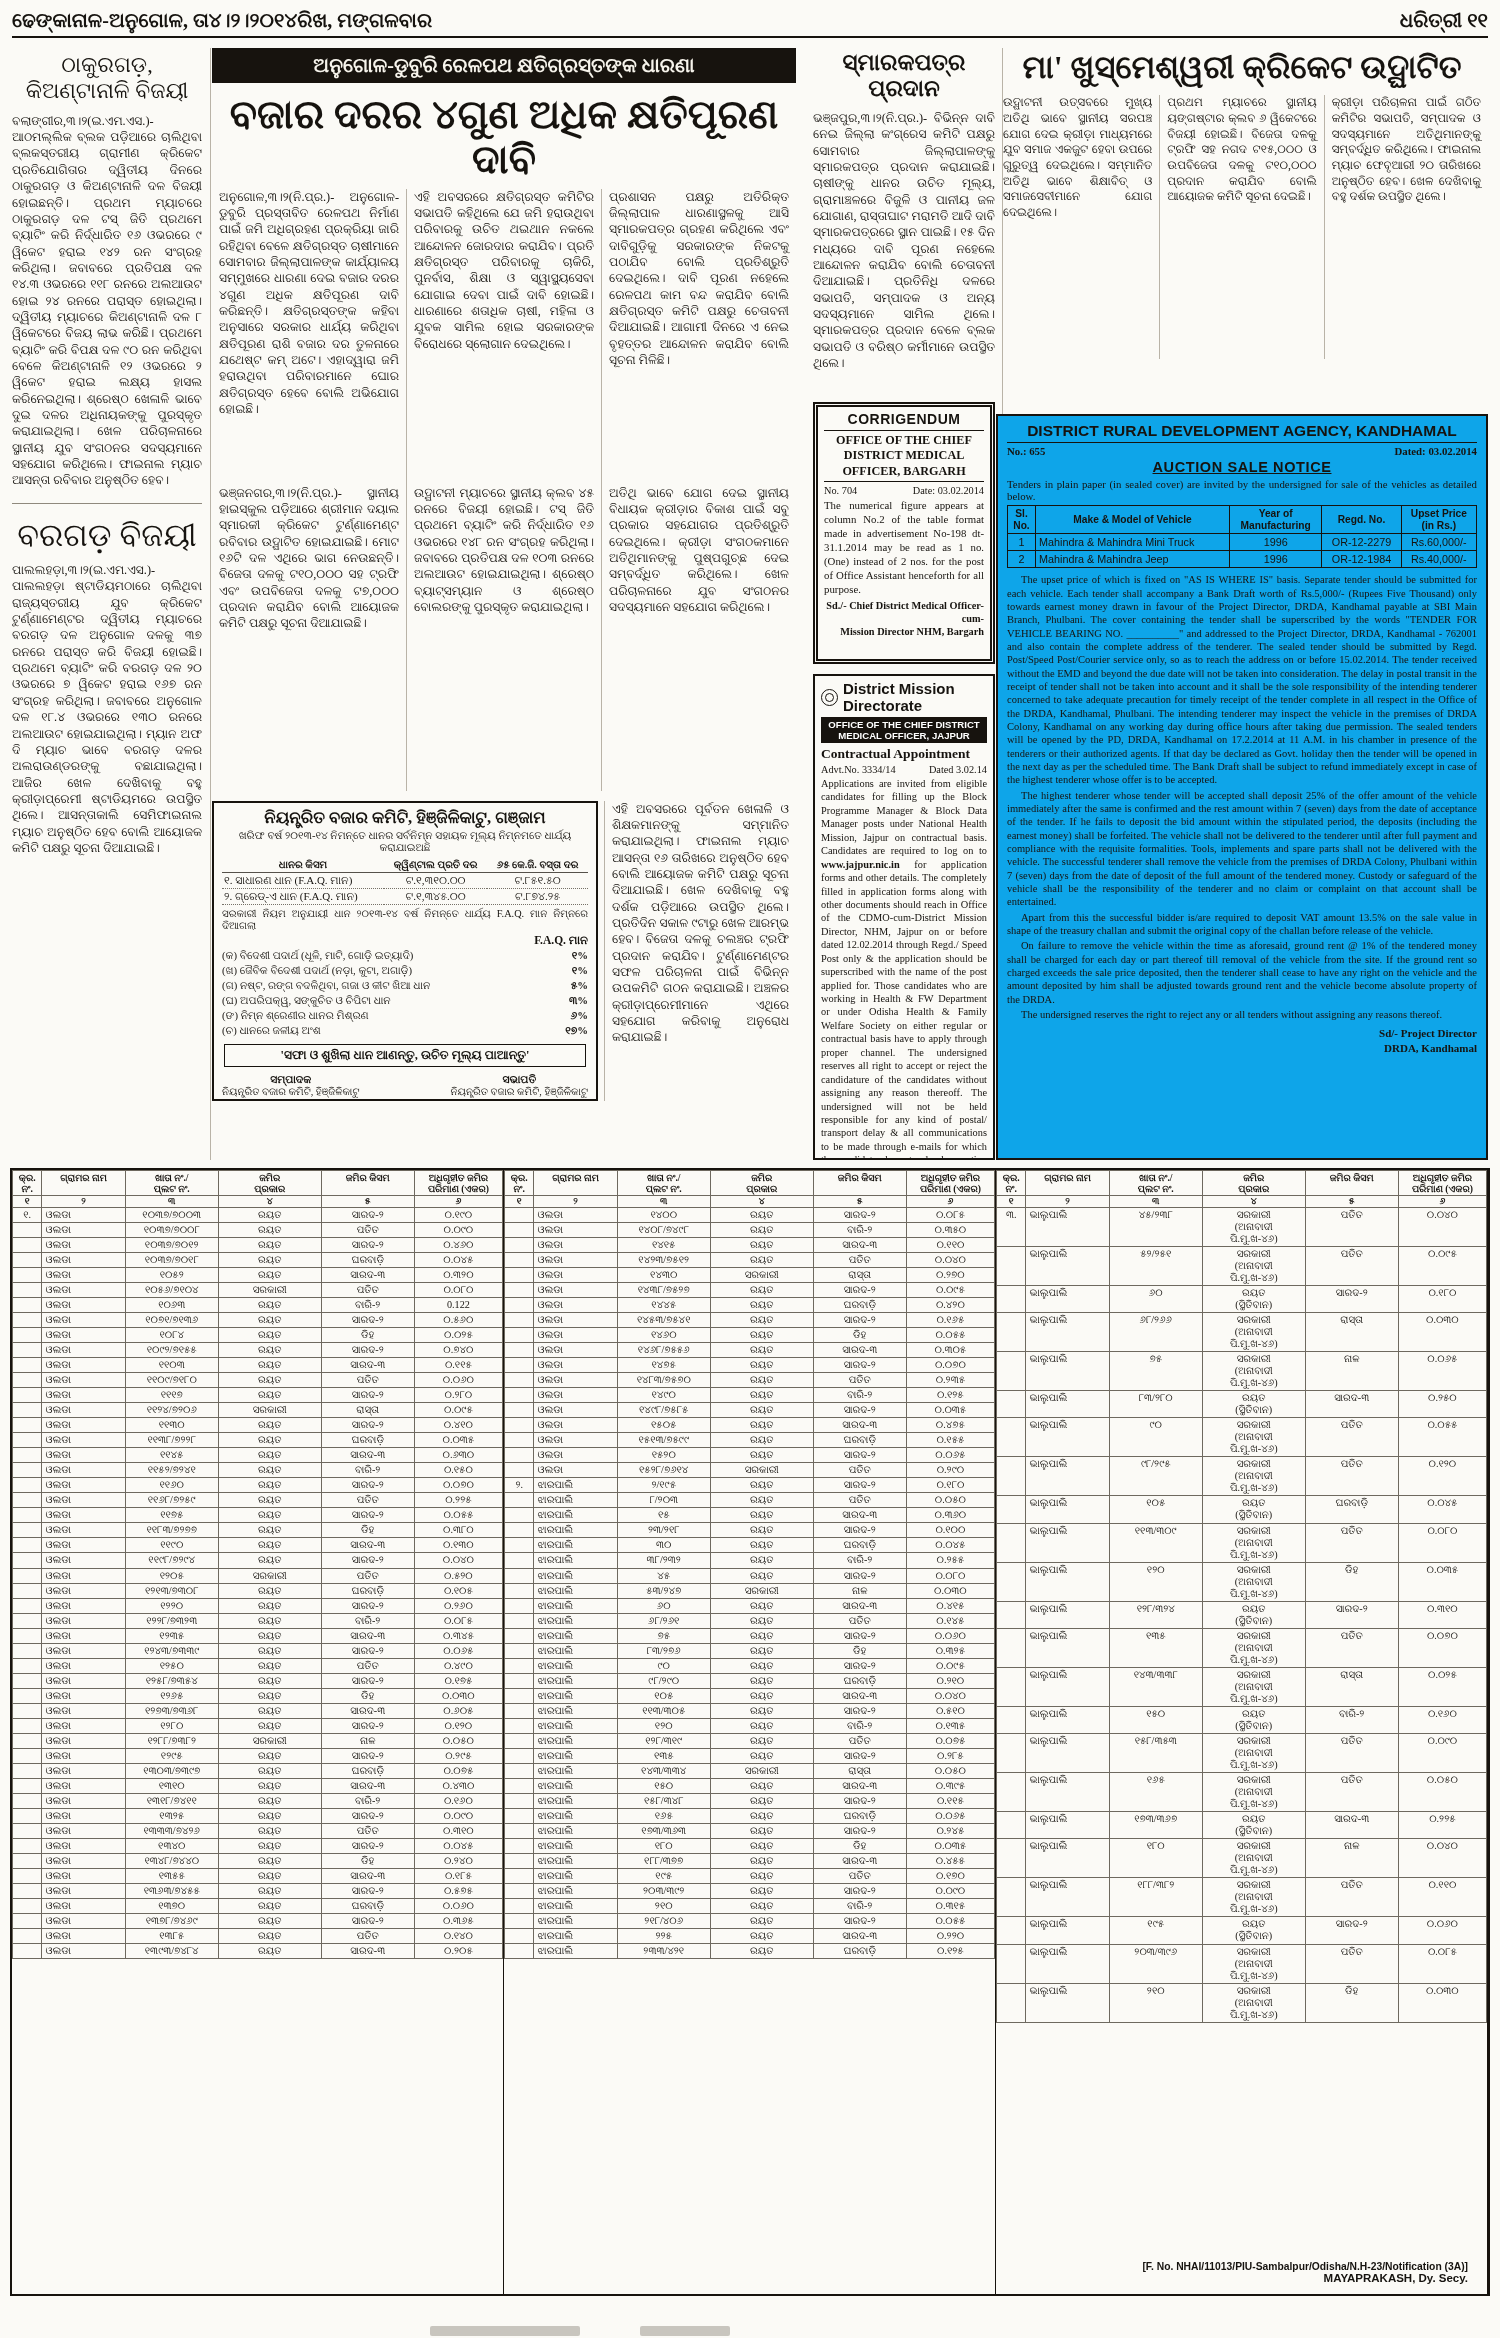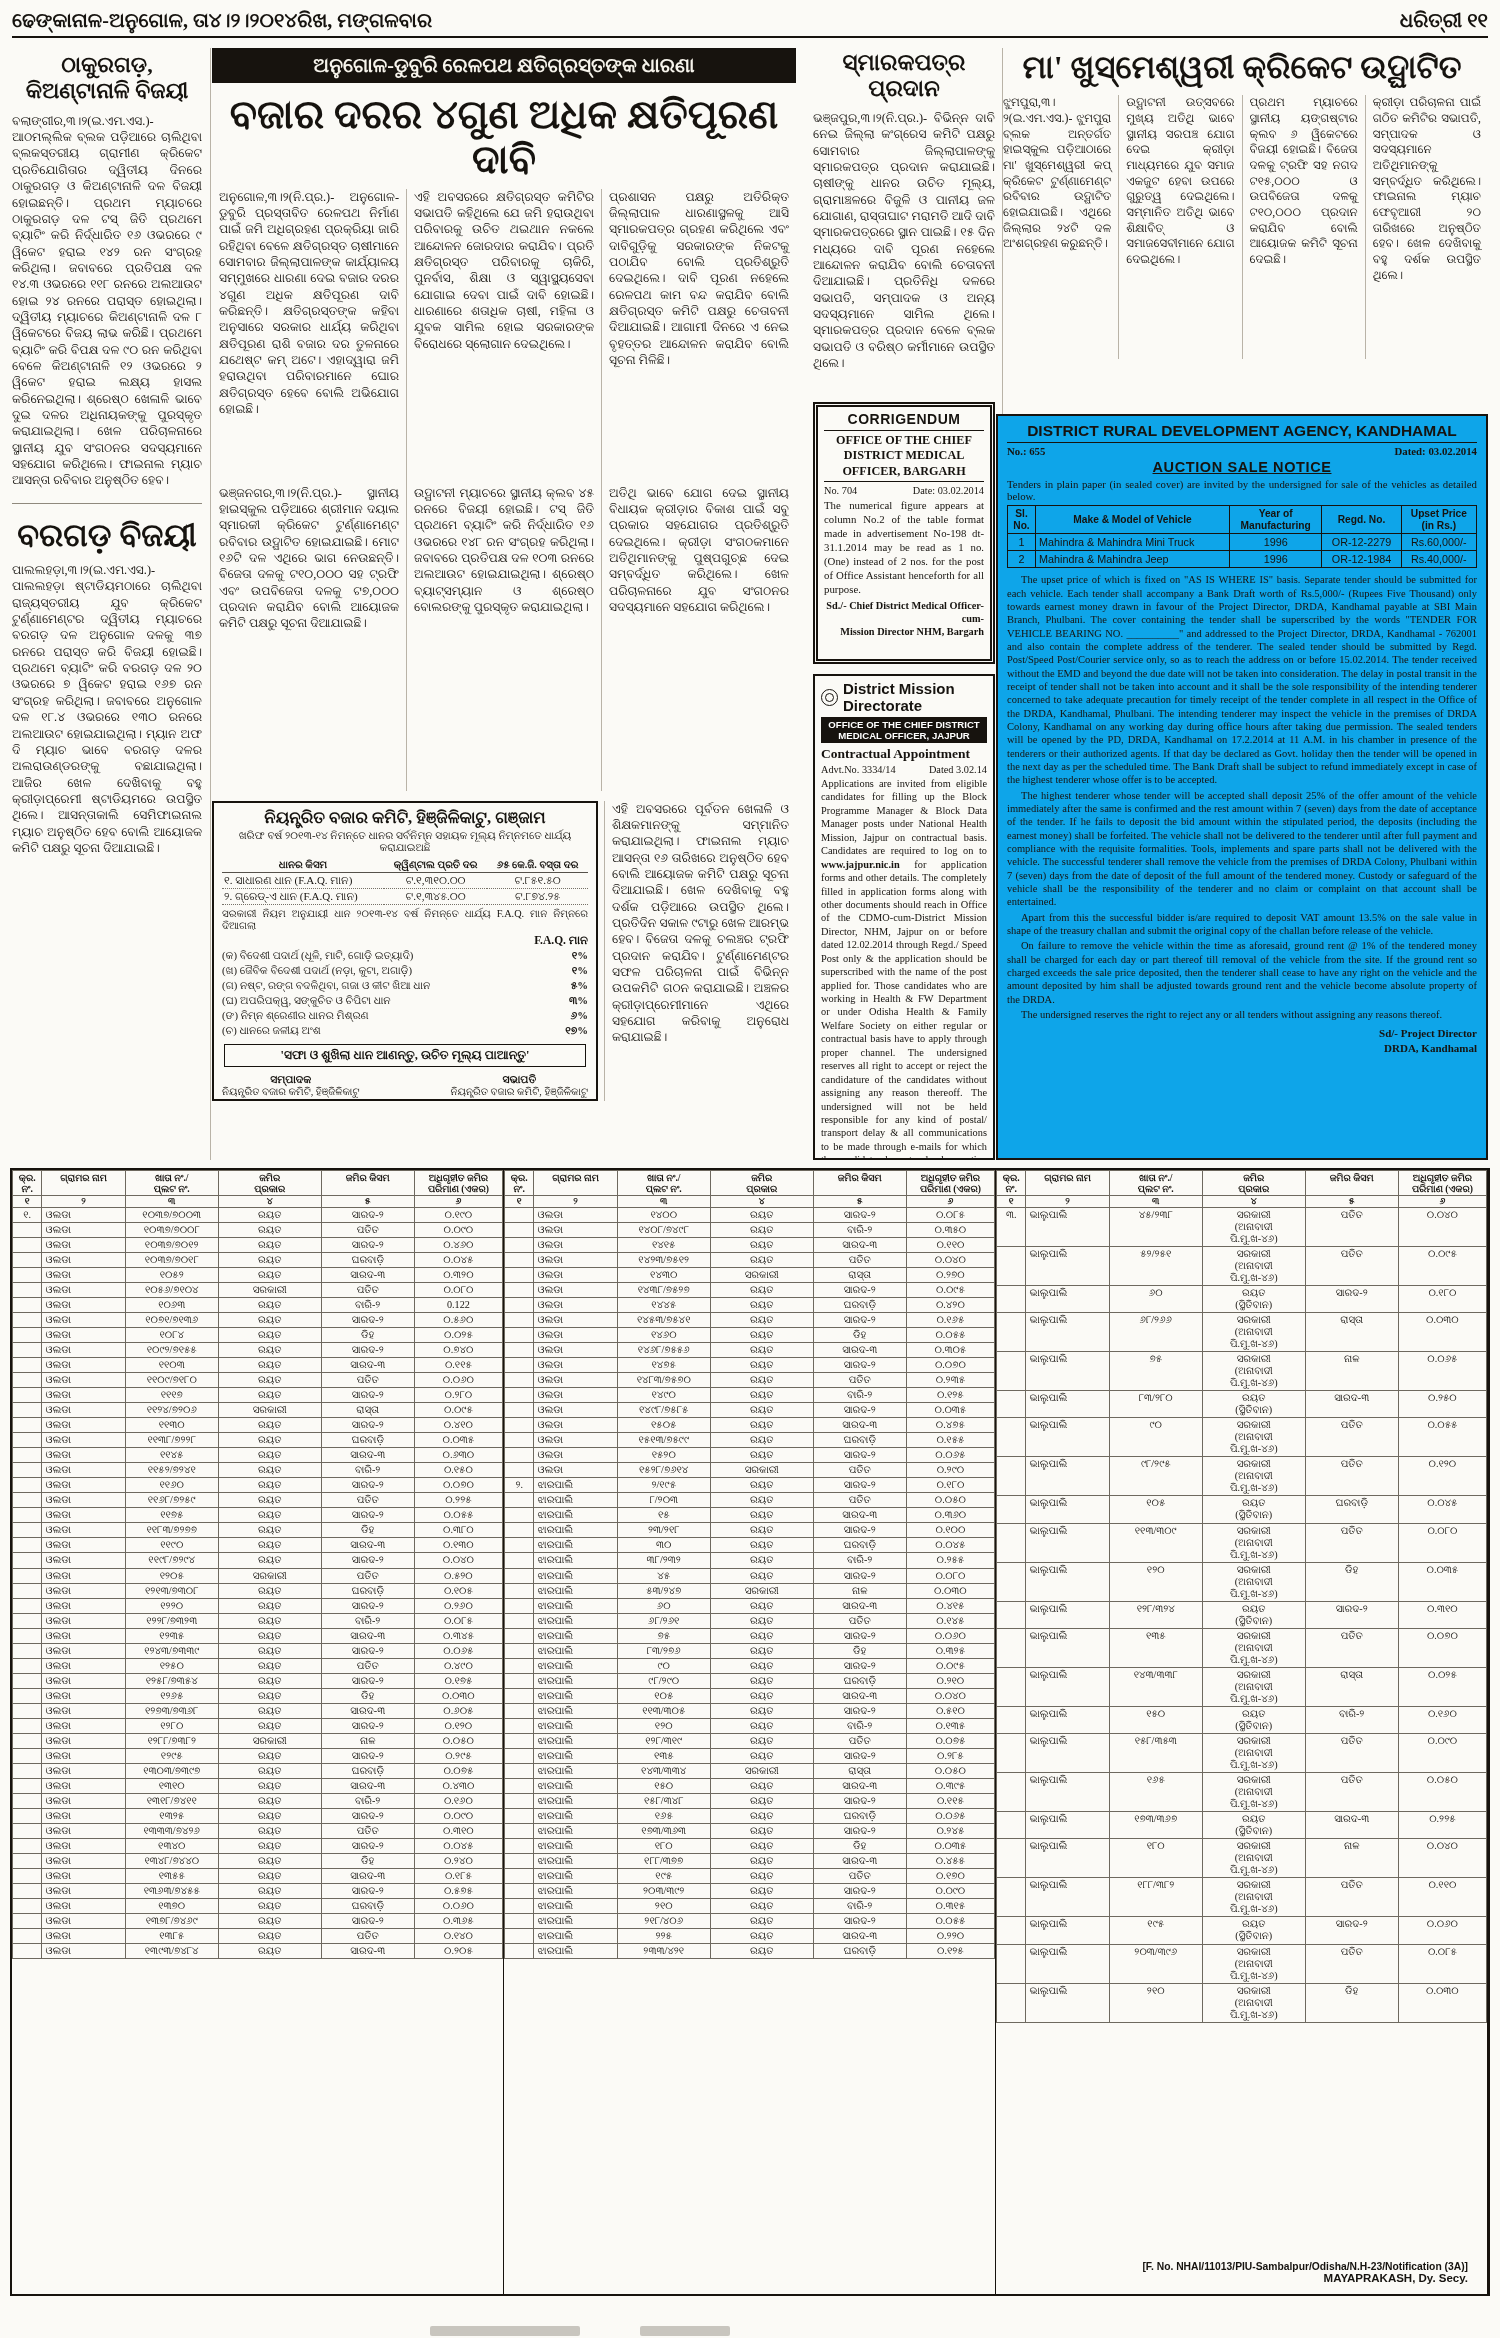--- a/index.html
+++ b/index.html
@@ -5,21 +5,21 @@
   html,body{margin:0;padding:0;background:#e8e6e0;}
   .sheet{position:relative;width:1500px;height:2338px;background:#fbfaf6;color:#16130f;
          font-family:"Liberation Serif",serif;overflow:hidden;margin:0 auto;}
   
   .masthead{position:absolute;left:12px;top:4px;width:1476px;height:32px;display:flex;
             justify-content:space-between;align-items:center;font-weight:700;font-size:20px;
             border-bottom:2.5px solid #17130e;}
   
   .leftcol{position:absolute;left:12px;top:48px;width:190px;height:1112px;padding-right:8px;
            border-right:1px solid #b9b3a7;overflow:hidden;box-sizing:content-box;}
-  .lc-head{font-size:22px;line-height:1.2;text-align:center;font-weight:700;margin:4px 0 8px;}
+  .lc-head{font-size:22px;line-height:1.2;text-align:center;font-weight:400;margin:4px 0 8px;}
   .rule-top{border-top:1.5px solid #8f897d;margin-top:14px;padding-top:12px;font-size:32px;}
   .body{font-size:12.3px;line-height:1.33;text-align:justify;margin:0;}
   
   .centercol{position:absolute;left:212px;top:48px;width:584px;height:1112px;overflow:hidden;}
   .kicker{background:#17130e;color:#f7f4ec;text-align:center;font-weight:700;font-size:20px;padding:6px 4px;}
   .bighead{font-size:40px;font-weight:800;text-align:center;line-height:1.12;margin:10px 0 6px;}
   .cols{display:flex;}
   .cols .txtcol{flex:1;padding:0 7px;border-right:1px solid #b9b3a7;font-size:12.3px;line-height:1.33;
                 text-align:justify;overflow:hidden;}
   .cols .txtcol:last-child{border-right:none;}
@@ -240,21 +240,20 @@
         <span>Dated 3.02.14</span>
       </div>
       <p class="dmd-text"><span>Applications are invited from eligible candidates for filling up the Block Programme Manager &amp; Block Data Manager posts under National Health Mission, Jajpur on contractual basis. Candidates are required to log on to </span><b>www.jajpur.nic.in</b><span> for application forms and other details. The completely filled in application forms along with other documents should reach in Office of the CDMO-cum-District Mission Director, NHM, Jajpur on or before dated 12.02.2014 through Regd./ Speed Post only &amp; the application should be superscribed with the name of the post applied for. Those candidates who are working in Health &amp; FW Department or under Odisha Health &amp; Family Welfare Society on either regular or contractual basis have to apply through proper channel. The undersigned reserves all right to accept or reject the candidature of the candidates without assigning any reason thereoff. The undersigned will not be held responsible for any kind of postal/ transport delay &amp; all communications to be made through e-mails for which the candidates have to clearly mention their valid e-mails address in the prescribed application form.</span></p>
 
     </div>
   </div>
 
   <div class="rightcol">
     <h1 class="righthead">ମା' ଖୁସ୍ମେଶ୍ୱରୀ କ୍ରିକେଟ ଉଦ୍ଘାଟିତ</h1>
     <div class="cols h262">
-        <div class="txtcol">ଝୁମପୁରା,୩।୨(ଇ.ଏମ.ଏସ.)- ଝୁମପୁରା ବ୍ଲକ ଅନ୍ତର୍ଗତ ହାଇସ୍କୁଲ ପଡ଼ିଆଠାରେ ମା' ଖୁସ୍ମେଶ୍ୱରୀ କପ୍ କ୍ରିକେଟ ଟୁର୍ଣ୍ଣାମେଣ୍ଟ ରବିବାର ଉଦ୍ଘାଟିତ ହୋଇଯାଇଛି। ଏଥିରେ ଜିଲ୍ଲାର ୨୪ଟି ଦଳ ଅଂଶଗ୍ରହଣ କରୁଛନ୍ତି।</div>
         <div class="txtcol">ଉଦ୍ଘାଟନୀ ଉତ୍ସବରେ ମୁଖ୍ୟ ଅତିଥି ଭାବେ ସ୍ଥାନୀୟ ସରପଞ୍ଚ ଯୋଗ ଦେଇ କ୍ରୀଡ଼ା ମାଧ୍ୟମରେ ଯୁବ ସମାଜ ଏକଜୁଟ ହେବା ଉପରେ ଗୁରୁତ୍ୱ ଦେଇଥିଲେ। ସମ୍ମାନିତ ଅତିଥି ଭାବେ ଶିକ୍ଷାବିତ୍ ଓ ସମାଜସେବୀମାନେ ଯୋଗ ଦେଇଥିଲେ।</div>
         <div class="txtcol">ପ୍ରଥମ ମ୍ୟାଚରେ ସ୍ଥାନୀୟ ୟଙ୍ଗଷ୍ଟାର କ୍ଲବ ୬ ୱିକେଟରେ ବିଜୟୀ ହୋଇଛି। ବିଜେତା ଦଳକୁ ଟ୍ରଫି ସହ ନଗଦ ଟ୧୫,୦୦୦ ଓ ଉପବିଜେତା ଦଳକୁ ଟ୧୦,୦୦୦ ପ୍ରଦାନ କରାଯିବ ବୋଲି ଆୟୋଜକ କମିଟି ସୂଚନା ଦେଇଛି।</div>
         <div class="txtcol">କ୍ରୀଡ଼ା ପରିଚାଳନା ପାଇଁ ଗଠିତ କମିଟିର ସଭାପତି, ସମ୍ପାଦକ ଓ ସଦସ୍ୟମାନେ ଅତିଥିମାନଙ୍କୁ ସମ୍ବର୍ଦ୍ଧିତ କରିଥିଲେ। ଫାଇନାଲ ମ୍ୟାଚ ଫେବୃଆରୀ ୨୦ ତାରିଖରେ ଅନୁଷ୍ଠିତ ହେବ। ଖେଳ ଦେଖିବାକୁ ବହୁ ଦର୍ଶକ ଉପସ୍ଥିତ ଥିଲେ।</div>
       </div>
   </div>
 
   <div class="drdabox">
     <div class="drda-head">DISTRICT RURAL DEVELOPMENT AGENCY, KANDHAMAL</div>
     <div class="drda-meta">
       <span>No.: 655</span>

